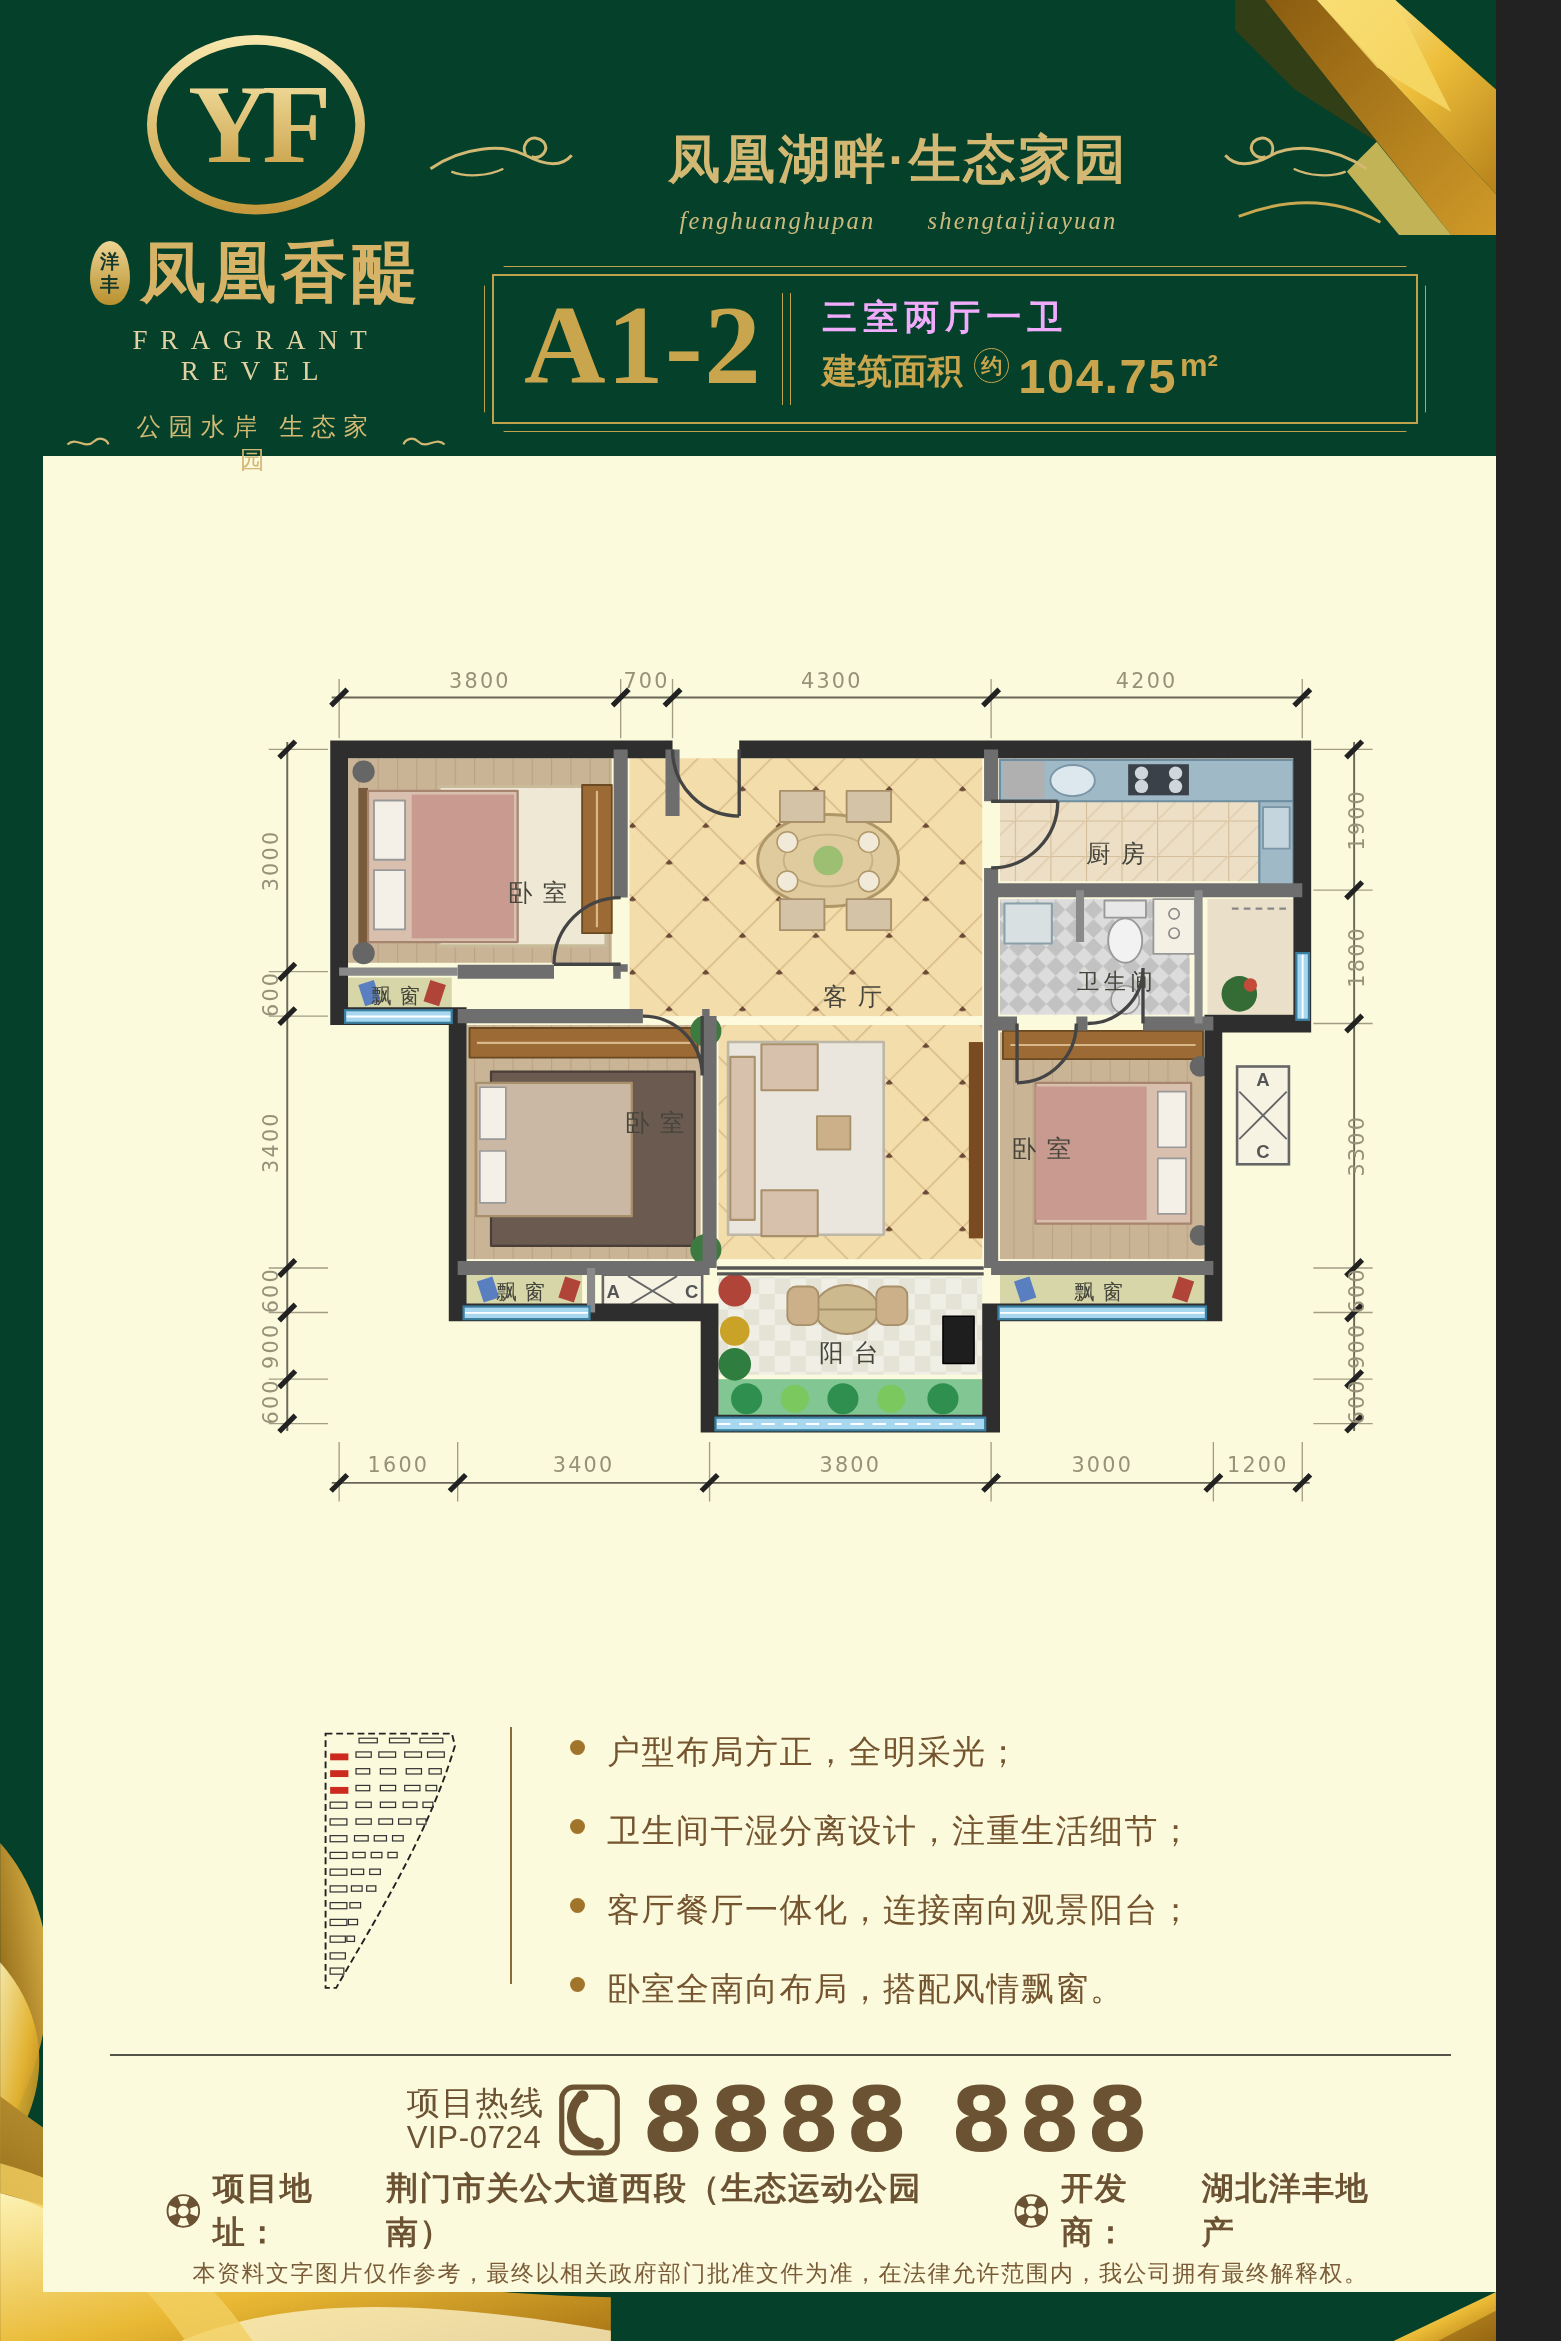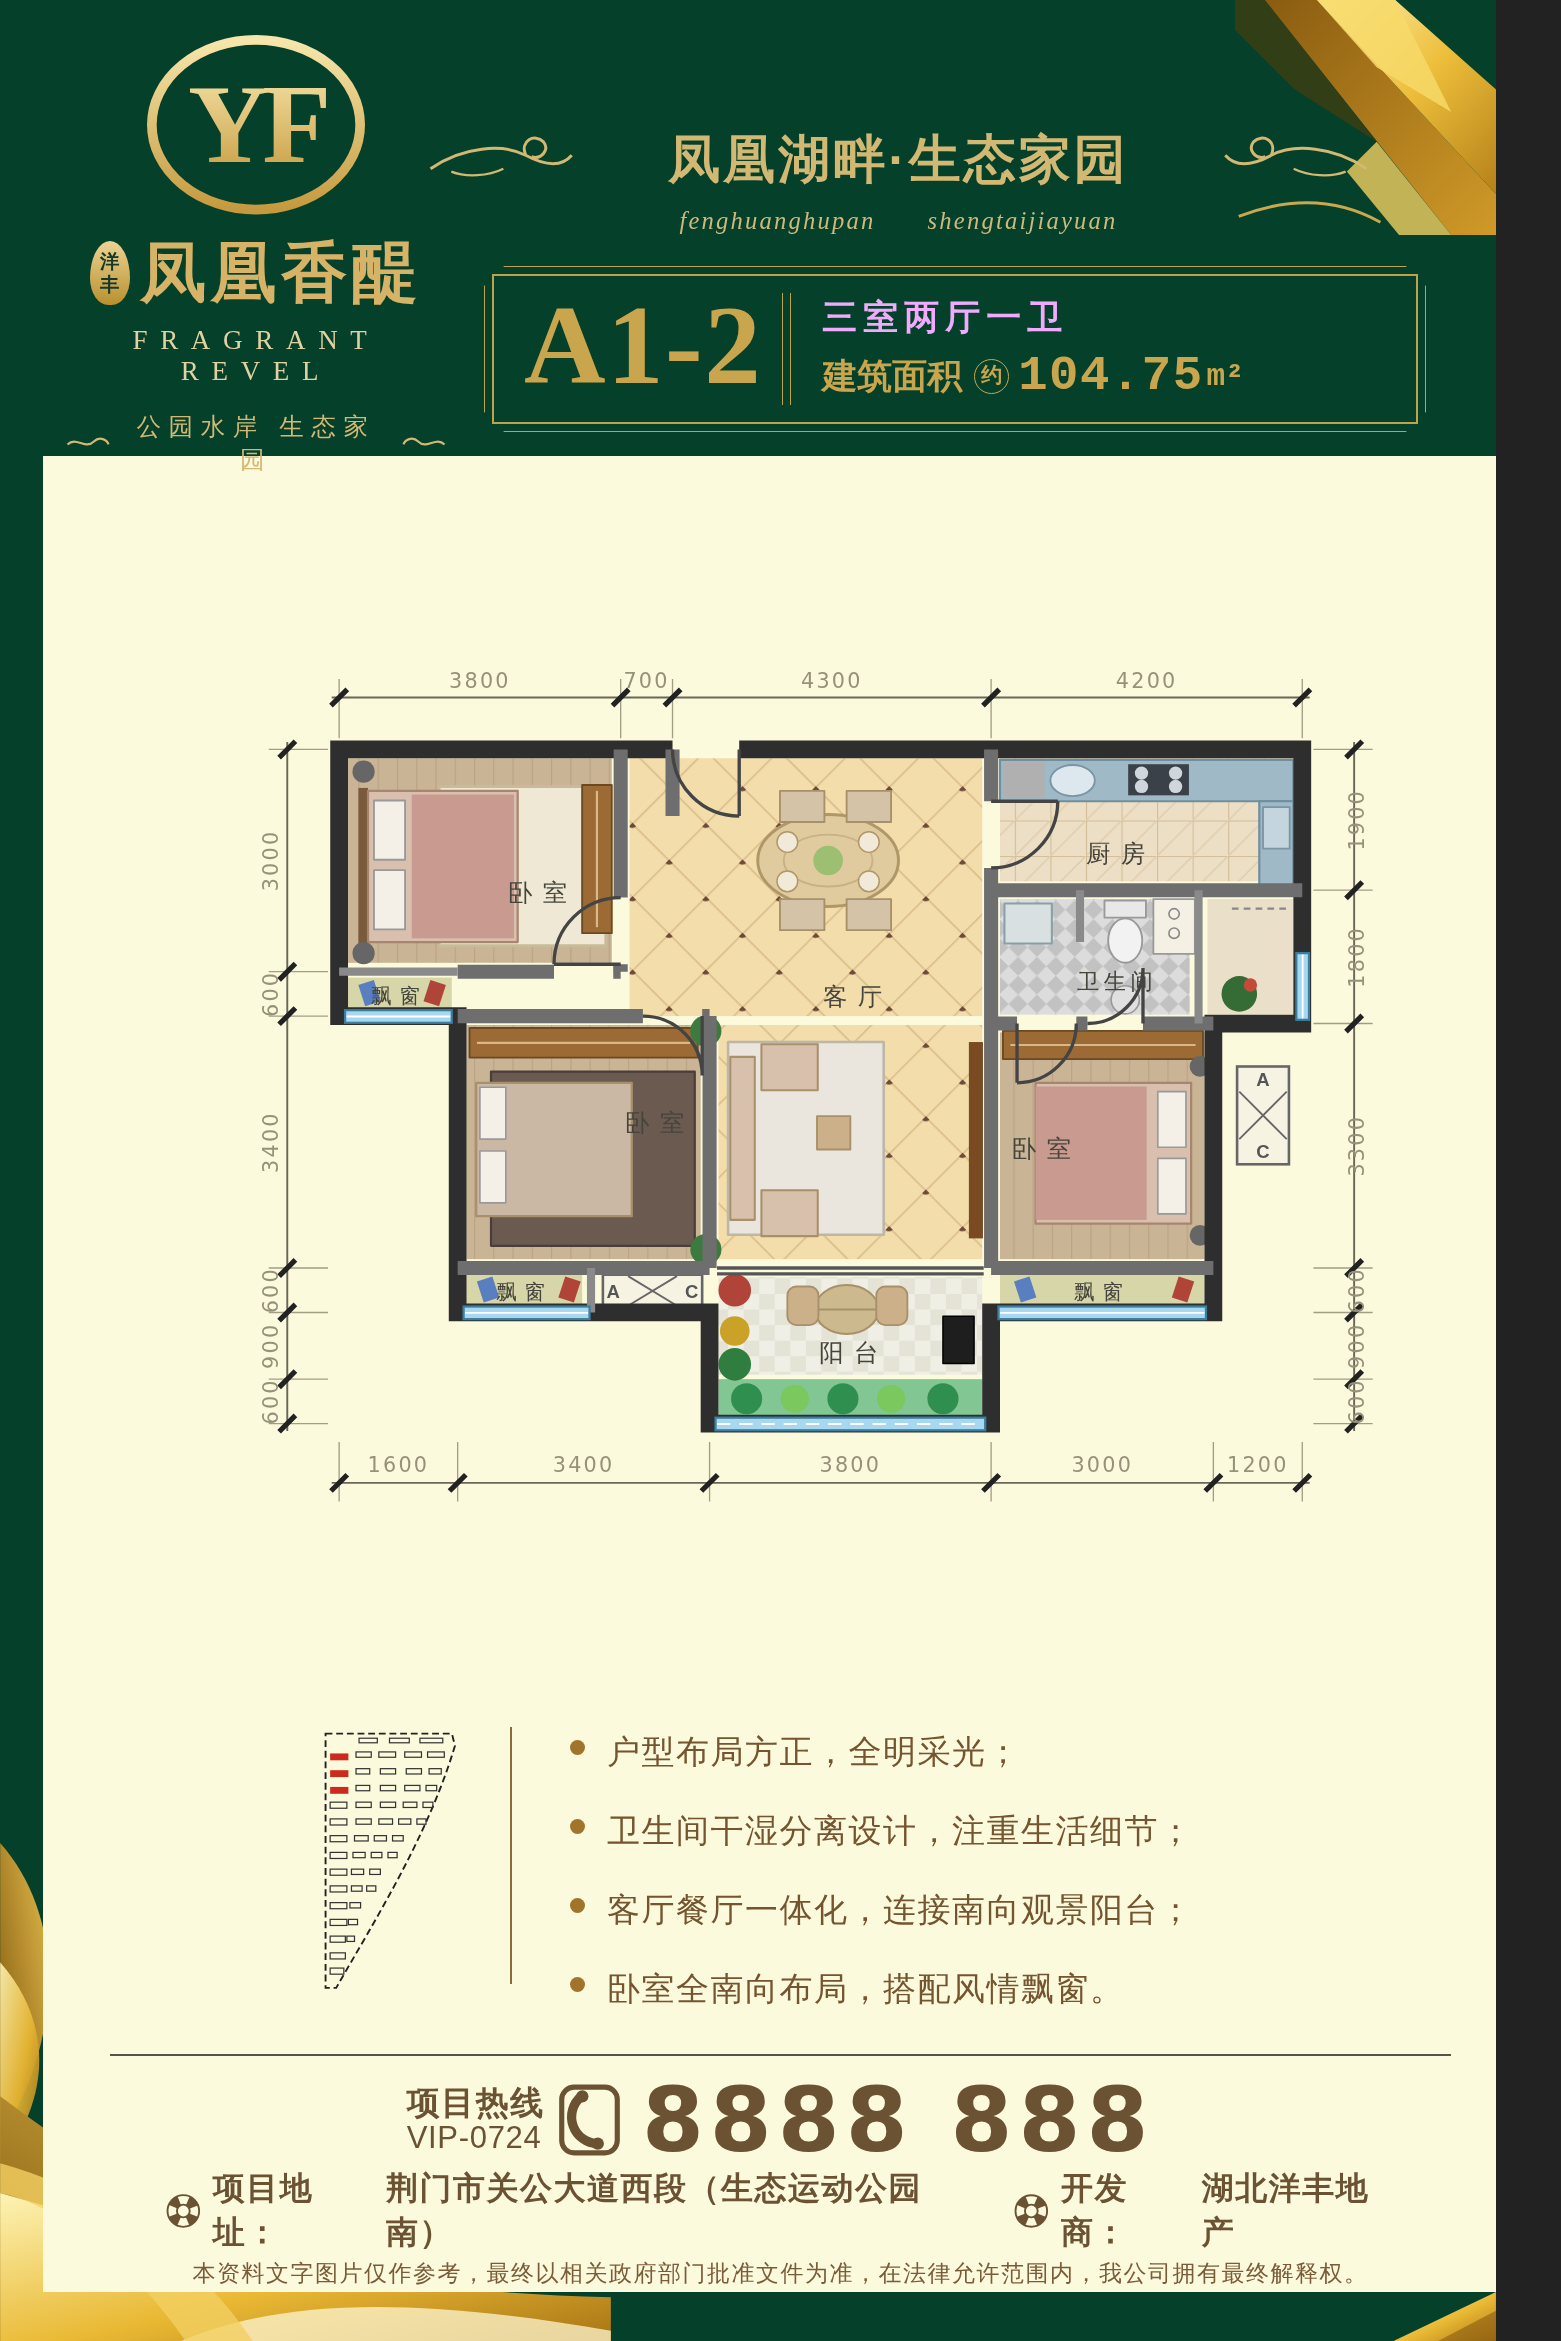--- a/index.html
+++ b/index.html
@@ -23,42 +23,42 @@
   .spec-box{position:absolute;left:492px;top:274px;width:922px;height:146px;border:2.2px solid #bfa14e;
         display:flex;align-items:center;z-index:3;}
   .spec-box::before{content:"";position:absolute;left:-10.4px;top:-10.4px;right:-10.4px;bottom:-10.4px;
         border:1.5px solid #bfa14e;clip-path:polygon(21px 0,calc(100% - 21px) 0,100% 21px,100% calc(100% - 21px),
         calc(100% - 21px) 100%,21px 100%,0 calc(100% - 21px),0 21px);}
   .unit-code{font-family:"Liberation Serif",serif;font-size:113px;font-weight:bold;color:#c9a54d;
         margin:0 19.4px 7.5px 30px;letter-spacing:1.5px;}
   .spec-divider{width:7.5px;height:112px;border-left:1.5px solid #bfa14e;border-right:1.5px solid #bfa14e;margin-right:31px;}
   .spec-lines{display:flex;flex-direction:column;gap:7.5px;}
   .spec-line1{font-size:35px;font-weight:bold;color:#f0abfc;letter-spacing:6px;}
-  .spec-line2{display:flex;align-items:center;font-size:35px;font-weight:bold;color:#c9a54d;font-family:Liberation Mono, monospace;}
+  .spec-line2{display:flex;font-size:35px;font-weight:bold;color:#c9a54d;}
   .approx-circle{display:inline-block;width:33px;height:33px;border:1.5px solid #c9a54d;border-radius:50%;
         font-size:21px;line-height:33px;text-align:center;margin:0 9px 0 12px;letter-spacing:0;}
   .area-num{font-size:49px;letter-spacing:1.5px;}
   .area-unit{font-size:31px;margin-left:3px;}
   
   .decor{position:absolute;z-index:1;}
   .decor.tr{right:0;top:0;}
   .decor.bl{left:0;bottom:0;}
   .decor.br{right:0;bottom:0;}
   
   .panel{position:absolute;left:43px;top:456px;width:1475px;height:1836px;background:#fcfadd;z-index:2;}
   .floorplan{position:absolute;left:185px;top:197px;width:1178px;height:867px;}
   .siteplan{position:absolute;left:270px;top:1267px;width:153px;height:274px;}
   .feature-rule{position:absolute;left:467px;top:1271px;width:2.2px;height:257px;background:#8a6b3a;}
   .features{position:absolute;left:522px;top:1266px;width:745px;list-style:none;margin:0;padding:0;}
   .features li{position:relative;padding-left:42px;margin-bottom:34px;font-size:33px;color:#74552f;letter-spacing:1.5px;margin-top:8px;}
   .features li::before{content:"";position:absolute;left:4.5px;top:10.4px;width:15px;height:15px;border-radius:50%;background:#a1742c;}
   .divider{position:absolute;left:67px;top:1598px;width:1341px;height:2.2px;background:#55544a;}
   .hotline{position:absolute;left:0;top:1612px;width:100%;display:flex;align-items:center;justify-content:center;gap:13.4px;}
   .hotline-left{display:flex;flex-direction:column;align-items:flex-start;color:#6b5233;line-height:1.1;}
-  .hotline-label{font-size:33px;font-weight:bold;letter-spacing:1.5px;}
+  .hotline-label{font-size:33px;font-weight:normal;letter-spacing:1.5px;}
   .hotline-vip{font-size:31px;letter-spacing:0.7px;}
   .hotline-number{font-family:"DejaVu Sans",sans-serif;font-size:89px;font-weight:bold;color:#6b5233;letter-spacing:6px;margin-left:7.5px;}
   .address-row{position:absolute;left:0;top:1711px;width:100%;box-sizing:border-box;padding:0 123px;
         display:flex;justify-content:space-between;align-items:center;gap:48px;}
   .addr-group{display:flex;align-items:center;gap:12px;font-size:32px;font-weight:bold;color:#6b5233;letter-spacing:1.5px;}
   .disclaimer{position:absolute;left:0;top:1802px;width:100%;text-align:center;font-size:23px;color:#7a5c38;letter-spacing:1.5px;}
   
   .rlabel{font:500 330px "Liberation Sans",sans-serif;fill:#45453c;letter-spacing:140px;}
   .dim{font:280px "DejaVu Sans",sans-serif;fill:#97917a;letter-spacing:30px;}
   .acl{font:600 250px "Liberation Sans",sans-serif;fill:#555;}

